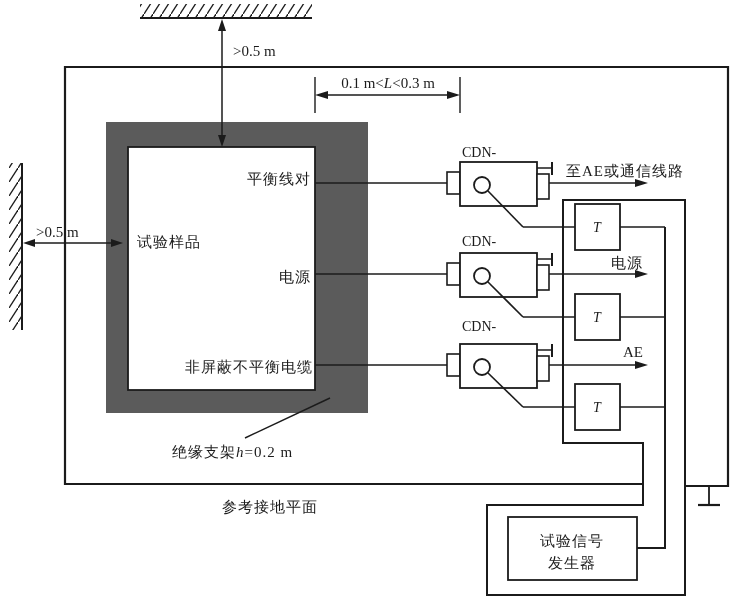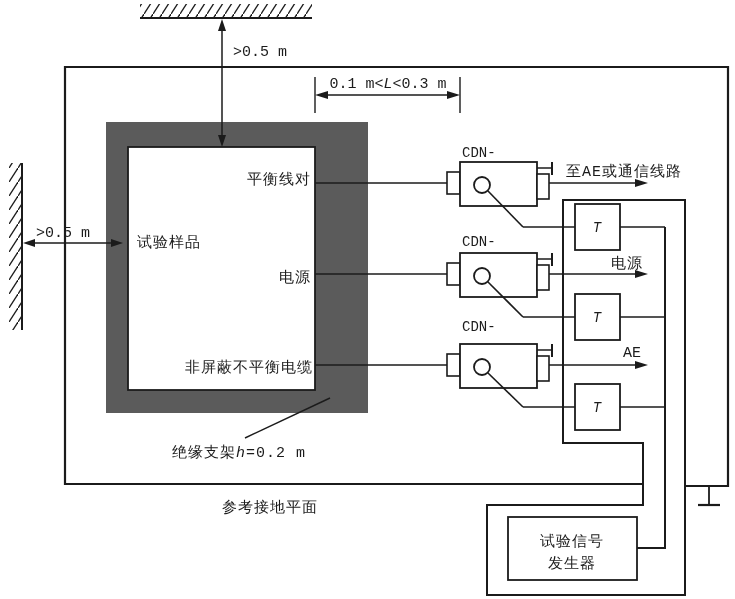--- a/index.html
+++ b/index.html
@@ -1,17 +1,17 @@
 <!DOCTYPE html>
 <html><head>
 <meta charset="utf-8">
 <style>
   html,body{margin:0;padding:0;background:#fff;}
   .stage{position:relative;width:735px;height:599px;background:#ffffff;overflow:hidden;
-         font-family:Liberation Mono, monospace;}
+         font-family:Liberation Serif, serif;}
   svg text{fill:#1b1b1b;}
   .cjk{font-size:15px;letter-spacing:1px;}
   .lat{font-size:15px;}
   .cdn{font-size:14px;}
   .tlab{font-size:14px;font-style:italic;}
 </style>
 </head>
 <body>
 
 <div class="stage">

